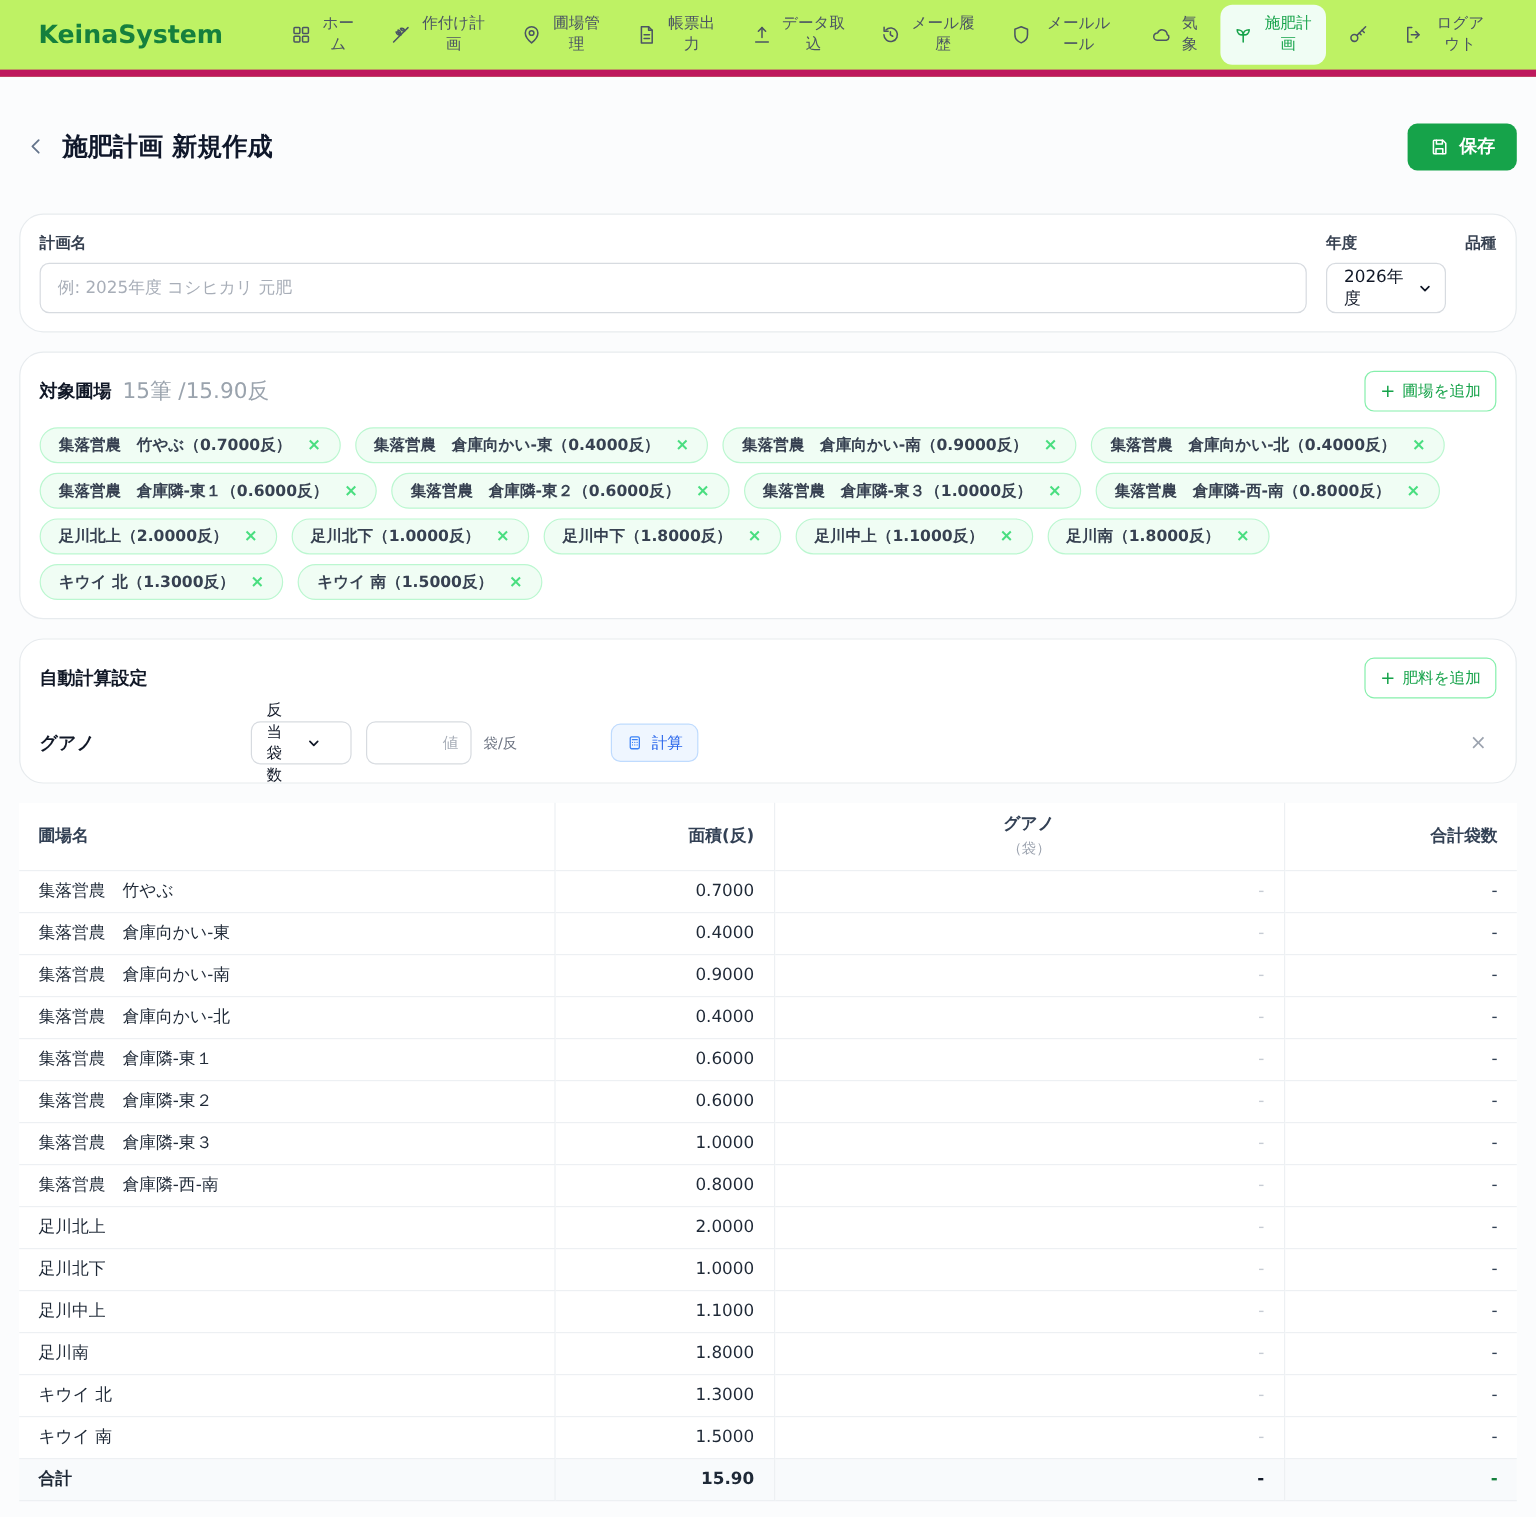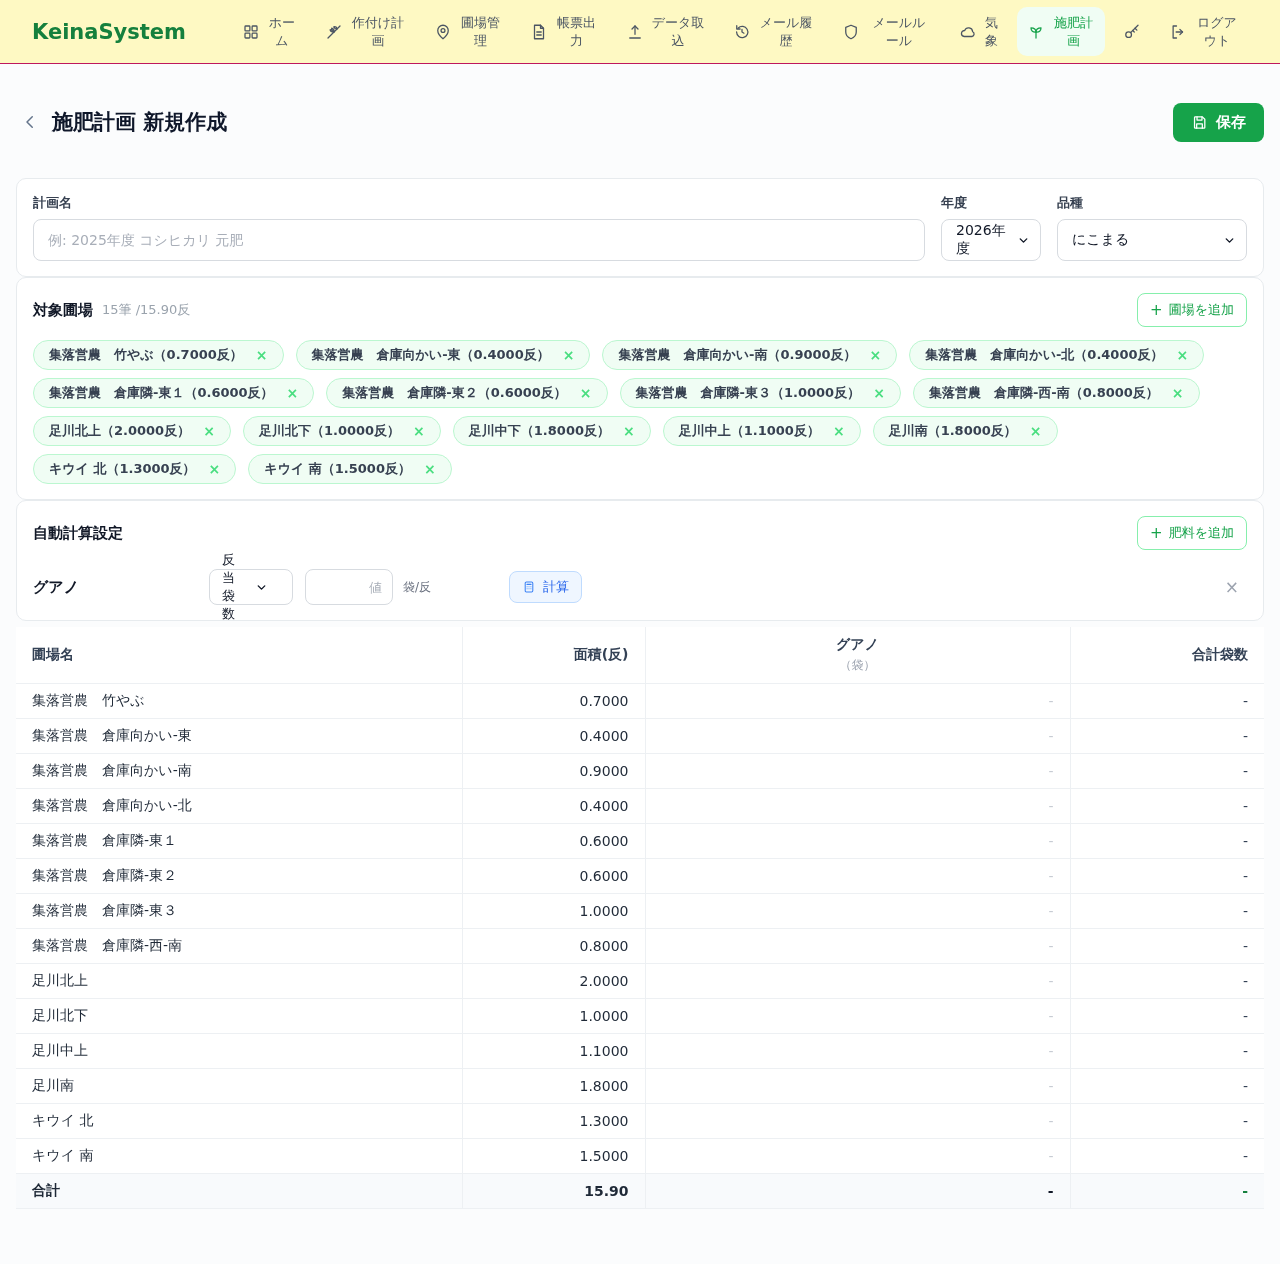--- a/index.html
+++ b/index.html
@@ -5,21 +5,21 @@
   * { box-sizing: border-box; }
   body {
     width: 1280px; height: 1264px; margin: 0; overflow: hidden;
     font-family: "DejaVu Sans", "Liberation Sans", sans-serif;
     background: #fbfcfd; color: #1f2937;
   }
   svg { display: block; }
 
   
   .topnav {
-    height: 64px; background: #fef9c3; border-bottom: 1px solid #be185d;
+    height: 64px; background: #bef264; border-bottom: 6px solid #be185d;
     display: flex; align-items: center; padding: 0 30px 0 32px;
   }
   .brand { font-size: 21px; font-weight: 700; color: #15803d; margin-right: 46px; cursor: pointer; white-space: nowrap; }
   .nav-row { flex: 1; display: flex; align-items: center; justify-content: space-between; }
   .nav-gen { display: contents; }
   .nav-item {
     display: flex; align-items: center; gap: 7px; color: #4b5563;
     font-size: 13px; padding: 7px 10px; border-radius: 10px; cursor: pointer;
   }
   .nav-item.active { background: #f0fdf4; color: #16a34a; }
@@ -42,41 +42,41 @@
   .back-btn svg { width: 18px; height: 18px; stroke: currentColor; fill: none; stroke-width: 2; stroke-linecap: round; stroke-linejoin: round; }
   .page-title { font-size: 21px; font-weight: 700; color: #0f172a; margin-left: 8px; }
   .save-btn {
     margin-left: auto; background: #16a34a; color: #fff; border: none; cursor: pointer;
     border-radius: 8px; padding: 10px 18px; font-size: 15px; font-weight: 600;
     display: flex; align-items: center; gap: 8px; font-family: inherit;
   }
   .save-btn svg { width: 17px; height: 17px; stroke: #fff; fill: none; stroke-width: 1.8; stroke-linecap: round; stroke-linejoin: round; }
 
   
-  .card { margin: 0 16px 0; background: #fff; border: 1px solid #e7ebee; border-radius: 10px; padding: 15px 16px; }
+  .card { margin: 0 16px 16px; background: #fff; border: 1px solid #e7ebee; border-radius: 20px; padding: 15px 16px; }
   .form-row { display: flex; gap: 16px; }
   .fgroup label { display: block; font-size: 13px; font-weight: 600; color: #374151; margin-bottom: 7px; }
   .plan-name { flex: 1; }
   input.text {
     width: 100%; height: 42px; border: 1px solid #d7dbe0; border-radius: 8px;
     padding: 0 14px; font-size: 14px; color: #111827; font-family: inherit; background: #fff;
   }
   input::placeholder { color: #a8aeb8; }
   .select {
     height: 42px; border: 1px solid #d7dbe0; border-radius: 8px; background: #fff; cursor: pointer;
     display: flex; align-items: center; justify-content: space-between; gap: 10px;
     padding: 0 10px 0 14px; font-size: 14px; color: #111827;
   }
   .select .chev svg { width: 13px; height: 13px; stroke: #111827; fill: none; stroke-width: 2.6; stroke-linecap: round; stroke-linejoin: round; }
   .sel-year { width: 100px; }
   .sel-variety { width: 190px; }
 
   .card-head { display: flex; align-items: center; }
   .sec-title { font-size: 15px; font-weight: 700; color: #111827; }
-  .sec-sub { color: #9aa3ad; font-size: 13px; margin-left: 9px; }
+  .sec-sub { color: #9aa3ad; font-size: 18px; margin-left: 9px; }
   .add-btn {
     margin-left: auto; background: #fff; border: 1px solid #86efac; color: #16a34a; cursor: pointer;
     border-radius: 8px; padding: 7px 12px; font-size: 13px; font-family: inherit;
     display: flex; align-items: center; gap: 6px;
   }
   .add-btn .plus { font-size: 15px; line-height: 1; }
 
   .tags { display: flex; flex-wrap: wrap; gap: 8px 12px; margin-top: 13px; font-weight: bold; }
   .tag {
     background: #f0fdf4; border: 1px solid #bbf7d0; border-radius: 999px;
@@ -280,28 +280,20 @@
         <span>2026年度</span>
         <span class="chev">
             <svg viewBox="0 0 24 24">
               <path d="M6 9l6 6 6-6"></path>
             </svg>
           </span>
       </div>
     </div>
     <div class="fgroup">
       <label>品種</label>
-      <div class="select sel-variety">
-        <span>にこまる</span>
-        <span class="chev">
-            <svg viewBox="0 0 24 24">
-              <path d="M6 9l6 6 6-6"></path>
-            </svg>
-          </span>
-      </div>
     </div>
   </div>
 </section>
 
 <section class="card">
   <div class="card-head">
     <span class="sec-title">対象圃場</span>
     <span class="sec-sub">15筆 /15.90反</span>
     <button class="add-btn">
       <span class="plus">+</span>

